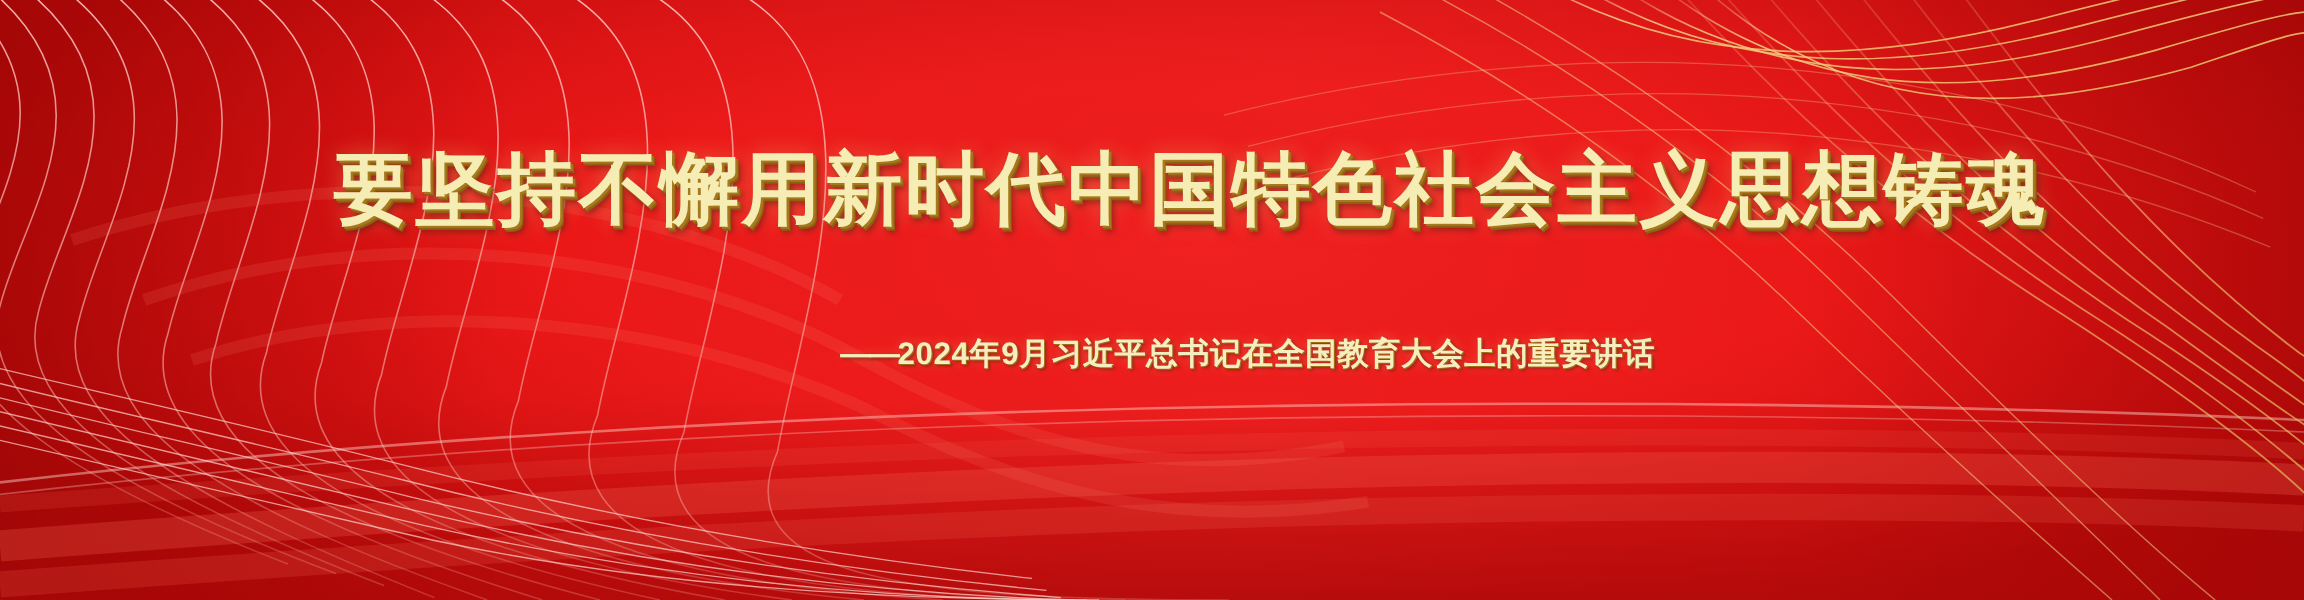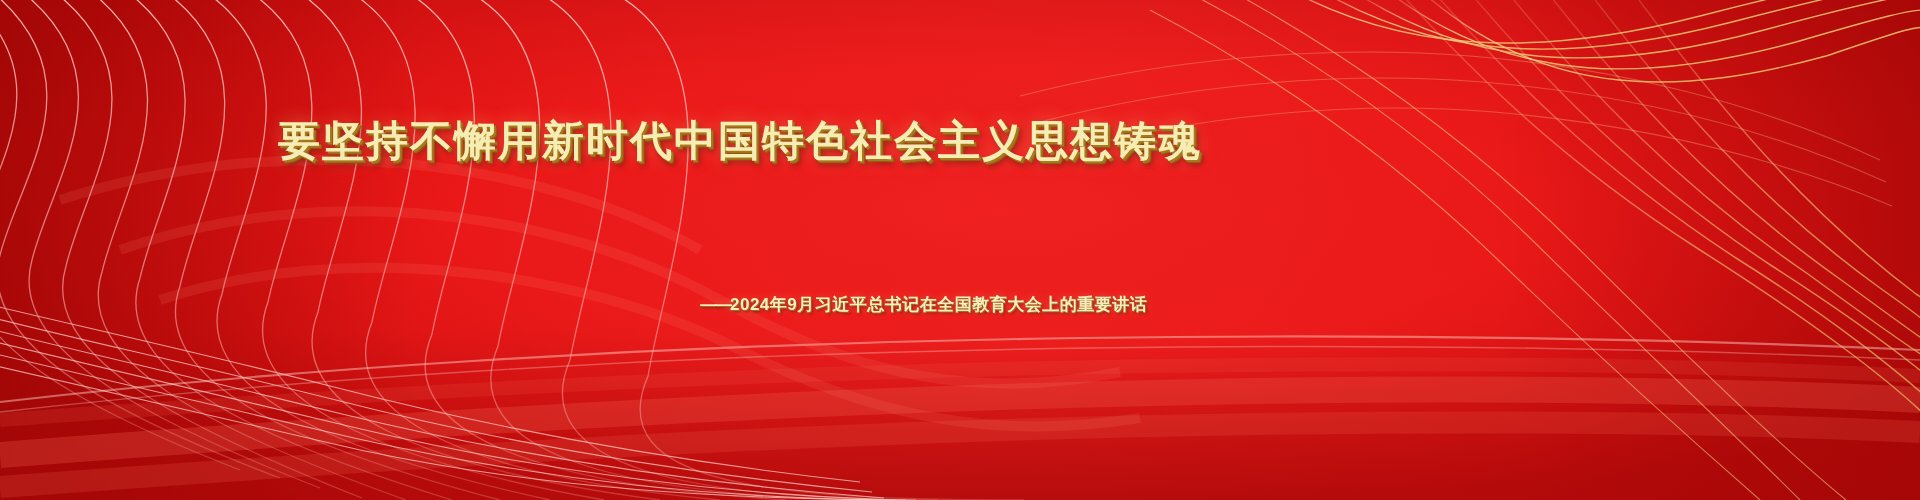--- a/index.html
+++ b/index.html
@@ -18,38 +18,38 @@
 
   
   .text-wrap{
     position:absolute;
     left:0;top:0;width:1920px;height:500px;
   }
   .head-line{
     position:absolute;
     white-space:nowrap;
     font-weight:700;
-    font-size:42px;
+    font-size:66px;
     letter-spacing:2px;
     color:#f6edb4;
     text-shadow:
        2px 2px 0 #a8781c,
        3px 3px 0 #8d6113,
        4px 5px 6px rgba(70,12,4,.55),
        0 0 18px rgba(255,228,140,.35);
   }
   #head-line-1{left:278px;top:113px;}
   #head-line-2{left:172px;top:188px;}
 
   .attrib{
     position:absolute;
-    left:700px;top:293px;
+    left:700px;top:277px;
     white-space:nowrap;
     font-weight:700;
-    font-size:17px;
+    font-size:26px;
     letter-spacing:.5px;
     color:#f7eec0;
     text-shadow:
       1px 1px 0 #9c6d16,
       2px 2px 3px rgba(70,12,4,.5),
       0 0 10px rgba(255,226,140,.3);
   }
   .dash{letter-spacing:-2px;}
 </style>
 </head>

